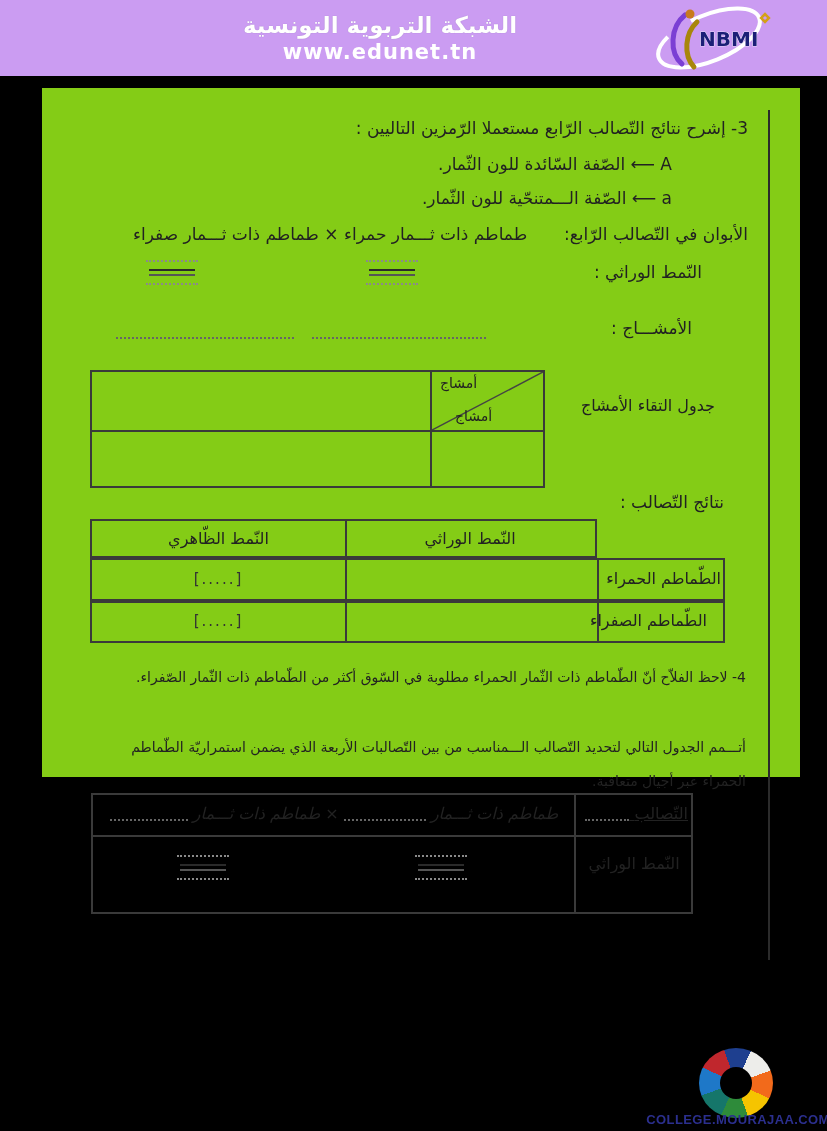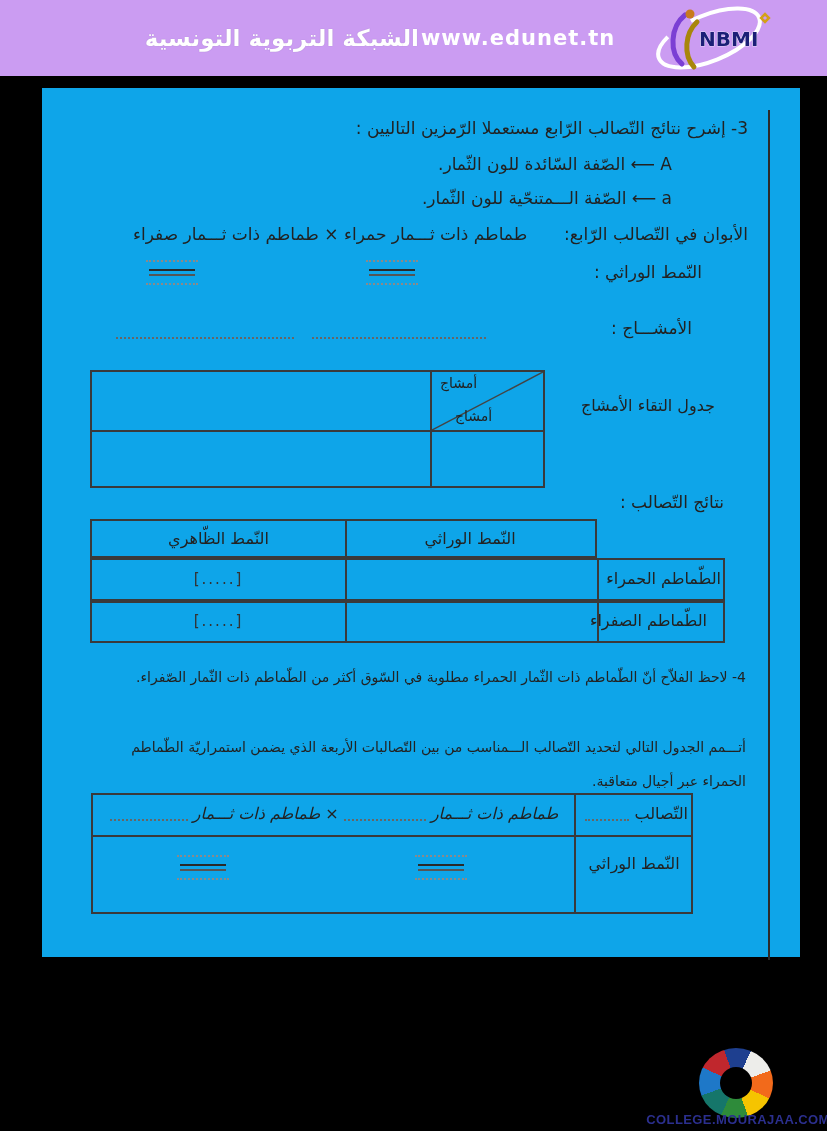--- a/index.html
+++ b/index.html
@@ -8,30 +8,30 @@
     background:#000;
     font-family:"DejaVu Sans",sans-serif;
   }
   
   .banner{
     position:absolute;left:0;top:0;width:827px;height:76px;
     background:#cb9cf2;
   }
   .banner-text{
     position:absolute;left:0;top:0;width:760px;height:76px;
-    display:flex;flex-direction:row;align-items:center;justify-content:center;gap:2px;
+    display:flex;flex-direction:column;align-items:center;justify-content:center;gap:2px;
     color:#fff;text-align:center;
   }
   .banner-title{font-size:23px;font-weight:bold;direction:rtl;text-shadow:0 0 1px #9a7cc0;}
   .banner-url{font-size:21px;font-weight:bold;letter-spacing:1px;}
   .nbmi{position:absolute;right:50px;top:1px;}
   
   .page{
-    position:absolute;left:42px;top:88px;width:758px;height:869px;
-    background:#0ea5e9;color:#1a1a1a;
+    position:absolute;left:42px;top:88px;width:758px;height:689px;
+    background:#84cc16;color:#1a1a1a;
   }
   .margin-line{position:absolute;left:726px;top:22px;width:2px;height:850px;background:#2b2b2b;}
   .line{position:absolute;direction:rtl;font-size:17px;white-space:nowrap;color:#222;}
   .para{position:absolute;direction:rtl;font-size:14px;line-height:34px;text-align:right;color:#222;}
   
   .geno-blank{position:absolute;width:60px;display:flex;flex-direction:column;align-items:center;}
   .gb-dots{width:52px;height:0;border-top:2px dotted #8a8a8a;}
   .gb-line1{width:46px;height:0;border-top:2px solid #2a2a2a;margin-top:7px;}
   .gb-line2{width:46px;height:0;border-top:2px solid #555;margin-top:3px;}
   .gb-dots.bottom{margin-top:7px;}
@@ -164,21 +164,21 @@
     </div>
   </div>
 
   <div class="para" style="top:572px;right:54px;width:688px;">4- لاحظ الفلاّح أنّ الطّماطم ذات الثّمار الحمراء مطلوبة في السّوق أكثر من الطّماطم ذات الثّمار الصّفراء.</div>
   <div class="para" style="top:642px;right:54px;width:660px;">أتـــمم الجدول التالي لتحديد التّصالب الـــمناسب من بين التّصالبات الأربعة الذي يضمن استمراريّة الطّماطم الحمراء عبر أجيال متعاقبة.</div>
 
   <div class="tbox" style="left:49px;top:705px;width:602px;height:121px;">
     <div class="vline" style="left:481px;height:117px;"></div>
     <div class="hline" style="top:40px;width:598px;"></div>
 
-    <div class="cell-label" style="left:485px;top:9px;width:110px;text-align:right;padding-right:6px;">
+    <div class="cell-label" style="left:485px;top:9px;width:110px;text-align:right;padding-right:6px;text-decoration:underline;">
       <span>التّصالب</span>
       <span class="dotseg" style="width:44px;"></span>
     </div>
 
     <div class="cell-label" style="left:6px;top:9px;width:470px;text-align:center;font-style:italic;">
       <span>طماطم ذات ثـــمار</span>
       <span class="dotseg" style="width:82px;"></span>
       <span>× طماطم ذات ثـــمار</span>
       <span class="dotseg" style="width:78px;"></span>
     </div>

